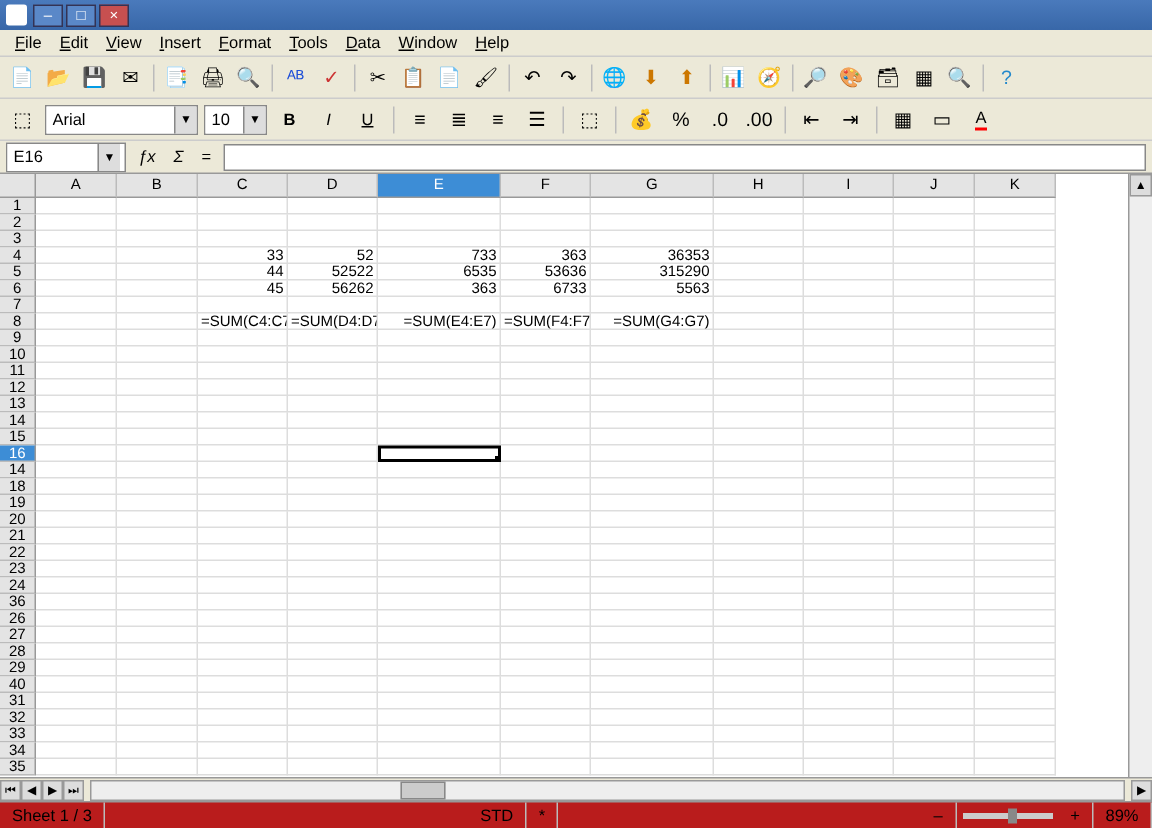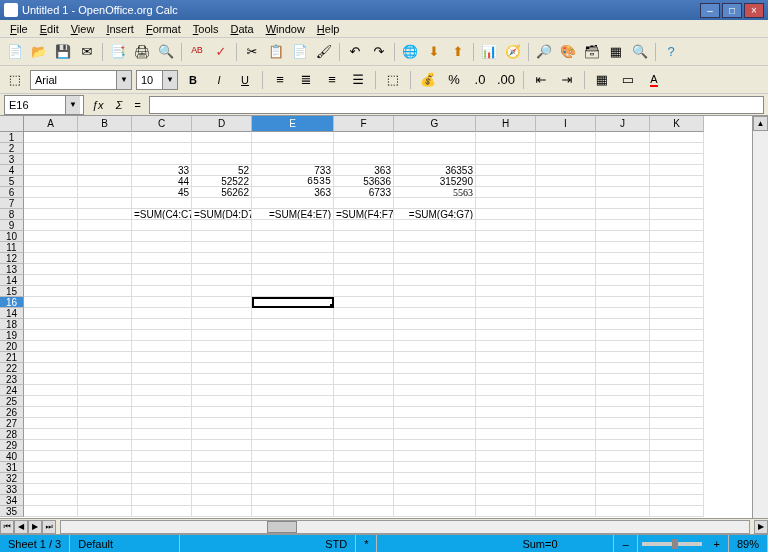--- a/index.html
+++ b/index.html
@@ -42,32 +42,31 @@
 .cell.active { border: 2px solid #000; position: relative; z-index: 5; }
 .cell.active::after { content: ''; position: absolute; right: -3px; bottom: -3px; width: 5px; height: 5px; background: #000; }
 .vscroll { position: absolute; right: 0; top: 0; width: 16px; bottom: 0; background: #eee; border-left: 1px solid #999; }
 .vscroll-btn { width: 15px; height: 15px; background: #ddd; border: 1px solid #999; display: flex; align-items: center; justify-content: center; font-size: 8px; }
 .sheet-tabs-row { background: #ece9d8; height: 16px; display: flex; align-items: center; border-top: 1px solid #999; }
 .nav-btn { width: 14px; height: 14px; border: 1px solid #999; background: #ddd; display: flex; align-items: center; justify-content: center; font-size: 8px; cursor: pointer; }
 .sheet-tab { padding: 1px 8px; background: #f5f5f5; border: 1px solid #999; border-bottom: none; font-size: 10px; cursor: pointer; margin-left: -1px; }
 .sheet-tab.active { background: #fff; font-weight: bold; }
 .hscroll { flex: 1; height: 14px; background: #eee; margin: 0 4px; border: 1px solid #999; position: relative; }
 .hscroll-thumb { position: absolute; left: 30%; width: 30px; height: 12px; background: #ccc; border: 1px solid #888; }
-.statusbar { background: #0ea5e9; height: 18px; display: flex; align-items: center; border-top: 1px solid #999; font-size: 10px; }
+.statusbar { background: #b91c1c; height: 18px; display: flex; align-items: center; border-top: 1px solid #999; font-size: 10px; }
 .status-cell { padding: 0 8px; border-right: 1px solid #bbb; height: 100%; display: flex; align-items: center; }
 .status-spacer { flex: 1; }
 .zoom-slider { width: 60px; height: 4px; background: #ccc; margin: 0 4px; position: relative; }
 .zoom-thumb { position: absolute; left: 30px; top: -3px; width: 6px; height: 10px; background: #888; }
 </style>
 </head>
 <body>
 
 <div class="titlebar">
   <div class="titlebar-icon"></div>
-  <div class="titlebar-text">Untitled 1 - OpenOffice.org Calc</div>
   <div class="titlebar-btns">
     <div class="titlebar-btn">–</div>
     <div class="titlebar-btn">□</div>
     <div class="titlebar-btn close">×</div>
   </div>
 </div>
 
 <div class="menubar" id="menubar">
     <div class="menu-item"><u>F</u>ile</div>
     <div class="menu-item"><u>E</u>dit</div>
@@ -83,21 +82,21 @@
 <div class="toolbar">
   <div class="tb-btn">📄</div>
   <div class="tb-btn">📂</div>
   <div class="tb-btn">💾</div>
   <div class="tb-btn">✉</div>
   <div class="tb-sep"></div>
   <div class="tb-btn">📑</div>
   <div class="tb-btn">🖨</div>
   <div class="tb-btn">🔍</div>
   <div class="tb-sep"></div>
-  <div class="tb-btn" style="color:#b91c1c">ᴬᴮ</div>
+  <div class="tb-btn" style="color:#1d4ed8">ᴬᴮ</div>
   <div class="tb-btn" style="color:#c33">✓</div>
   <div class="tb-sep"></div>
   <div class="tb-btn">✂</div>
   <div class="tb-btn">📋</div>
   <div class="tb-btn">📄</div>
   <div class="tb-btn">🖌</div>
   <div class="tb-sep"></div>
   <div class="tb-btn">↶</div>
   <div class="tb-btn">↷</div>
   <div class="tb-sep"></div>
@@ -203,21 +202,21 @@
       <div class="row-h">15</div>
       <div class="row-h sel">16</div>
       <div class="row-h">14</div>
       <div class="row-h">18</div>
       <div class="row-h">19</div>
       <div class="row-h">20</div>
       <div class="row-h">21</div>
       <div class="row-h">22</div>
       <div class="row-h">23</div>
       <div class="row-h">24</div>
-      <div class="row-h">25</div>
+      <div class="row-h">36</div>
       <div class="row-h">26</div>
       <div class="row-h">27</div>
       <div class="row-h">28</div>
       <div class="row-h">29</div>
       <div class="row-h">40</div>
       <div class="row-h">31</div>
       <div class="row-h">32</div>
       <div class="row-h">33</div>
       <div class="row-h">34</div>
       <div class="row-h">35</div>
@@ -273,36 +272,36 @@
         <div class="cell" style="width: 60px;"></div>
         <div class="cell" style="width: 60px;"></div>
         <div class="cell" style="width: 54px;"></div>
         <div class="cell" style="width: 54px;"></div>
       </div>
       <div class="cell-row">
         <div class="cell" style="width: 54px;"></div>
         <div class="cell" style="width: 54px;"></div>
         <div class="cell" style="width: 60px;">44</div>
         <div class="cell" style="width: 60px;">52522</div>
-        <div class="cell" style="width: 82px; font-family: Liberation Mono, monospace;">6535</div>
+        <div class="cell" style="width: 82px;">6535</div>
         <div class="cell" style="width: 60px;">53636</div>
         <div class="cell" style="width: 82px;">315290</div>
         <div class="cell" style="width: 60px;"></div>
         <div class="cell" style="width: 60px;"></div>
         <div class="cell" style="width: 54px;"></div>
         <div class="cell" style="width: 54px;"></div>
       </div>
       <div class="cell-row">
         <div class="cell" style="width: 54px;"></div>
         <div class="cell" style="width: 54px;"></div>
         <div class="cell" style="width: 60px;">45</div>
         <div class="cell" style="width: 60px;">56262</div>
         <div class="cell" style="width: 82px;">363</div>
         <div class="cell" style="width: 60px;">6733</div>
-        <div class="cell" style="width: 82px; font-family: Liberation Serif, serif;">5563</div>
+        <div class="cell" style="width: 82px;">5563</div>
         <div class="cell" style="width: 60px;"></div>
         <div class="cell" style="width: 60px;"></div>
         <div class="cell" style="width: 54px;"></div>
         <div class="cell" style="width: 54px;"></div>
       </div>
       <div class="cell-row">
         <div class="cell" style="width: 54px;"></div>
         <div class="cell" style="width: 54px;"></div>
         <div class="cell" style="width: 60px;"></div>
         <div class="cell" style="width: 60px;"></div>
@@ -690,25 +689,23 @@
   <div class="nav-btn">▶</div>
   <div class="nav-btn">⏭</div>
   <div class="hscroll">
     <div class="hscroll-thumb"></div>
   </div>
   <div class="nav-btn">▶</div>
 </div>
 
 <div class="statusbar">
   <div class="status-cell">Sheet 1 / 3</div>
-  <div class="status-cell" style="width:110px">Default</div>
   <div class="status-spacer"></div>
   <div class="status-cell">STD</div>
   <div class="status-cell">*</div>
   <div class="status-spacer"></div>
-  <div class="status-cell" style="width:100px">Sum=0</div>
   <div class="status-cell">–</div>
   <div class="zoom-slider">
       <div class="zoom-thumb"></div>
     </div>
   <div class="status-cell">+</div>
   <div class="status-cell">89%</div>
 </div>
 
 </body></html>

